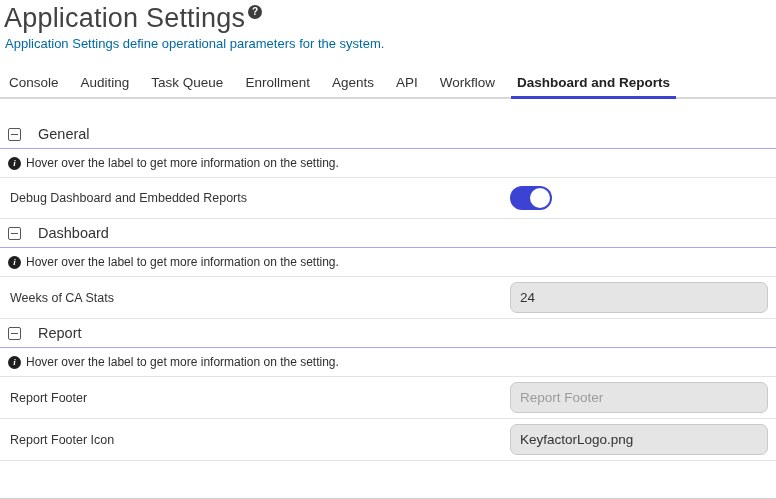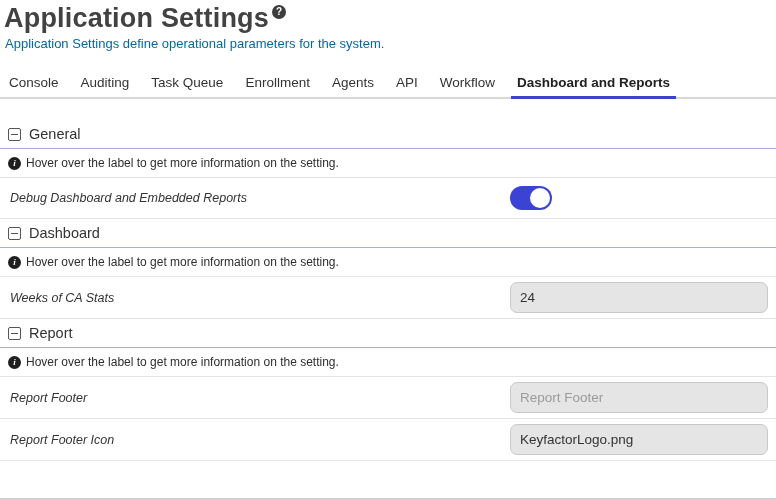--- a/index.html
+++ b/index.html
@@ -7,40 +7,40 @@
   body {
     width: 776px;
     font-family: "Liberation Sans", sans-serif;
     color: #333;
   }
   .page { width: 776px; min-height: 499px; display: flex; flex-direction: column; }
 
   
   .header { padding: 3px 0 0 4px; }
   .title-line { display: flex; align-items: flex-start; }
-  .page-title { font-size: 27px; font-weight: 700; color: #424242; line-height: 30px; letter-spacing: 0.2px; }
+  .page-title { font-size: 27px; font-weight: 400; color: #424242; line-height: 30px; letter-spacing: 0.2px; }
   .help-icon {
     width: 14px; height: 14px; border-radius: 50%;
     background: #3d3d3d; color: #fff;
     font-size: 10px; font-weight: bold; line-height: 14px; text-align: center;
     display: inline-block; margin: 2px 0 0 3px;
   }
   .subtitle { font-size: 13px; color: #0369a1; margin: 3px 0 0 1px; }
 
   
   .tabs { display: flex; align-items: flex-end; margin-top: 17px; border-bottom: 2px solid #d8d8d8; padding-left: 3px; }
   .tab {
     font-size: 13.5px; color: #333; padding: 7px 6px 6px 6px; margin-right: 10px;
     border-bottom: 3px solid transparent; margin-bottom: -2px; cursor: pointer; white-space: nowrap;
   }
   .tab.active { font-weight: bold; color: #222; border-bottom-color: #3b42cf; }
 
   
   .section-header {
-    display: flex; align-items: center; gap: 8px;
+    display: flex; align-items: center; gap: 17px;
     padding: 6px 0 6px 8px; border-bottom: 1px solid #a8a8ea;
   }
   .section-general { margin-top: 21px; }
   .collapse-icon {
     width: 13px; height: 13px; border: 1px solid #555; border-radius: 2px;
     display: inline-flex; align-items: center; justify-content: center; cursor: pointer; flex-shrink: 0;
     background: #fff;
   }
   .collapse-icon .minus-line { width: 7px; height: 1px; background: #555; display: block; }
   .section-title { font-size: 14.5px; color: #333; }
@@ -54,21 +54,21 @@
     width: 13px; height: 13px; border-radius: 50%; background: #1f1f1f; color: #fff;
     font-size: 9px; font-weight: bold; font-style: italic; line-height: 13px; text-align: center;
     font-family: "Liberation Serif", serif; flex-shrink: 0;
   }
 
   .row {
     display: flex; align-items: center;
     border-bottom: 1px solid #e3e3e3;
     padding: 5px 8px 5px 10px; min-height: 41px;
   }
-  .row-label { flex: 1; font-size: 12.5px; color: #333; font-style: italic; }
+  .row-label { flex: 1; font-size: 12.5px; color: #333; }
   .row-control { width: 258px; flex-shrink: 0; display: flex; align-items: center; }
 
   .text-input {
     width: 100%; height: 31px; border: 1px solid #c9c9c9; border-radius: 7px;
     padding: 0 9px; font-size: 13.5px; color: #333;
     font-family: "Liberation Sans", sans-serif; background: #e5e5e5; outline: none;
   }
   .text-input::placeholder { color: #9b9b9b; opacity: 1; }
 
   .toggle {

